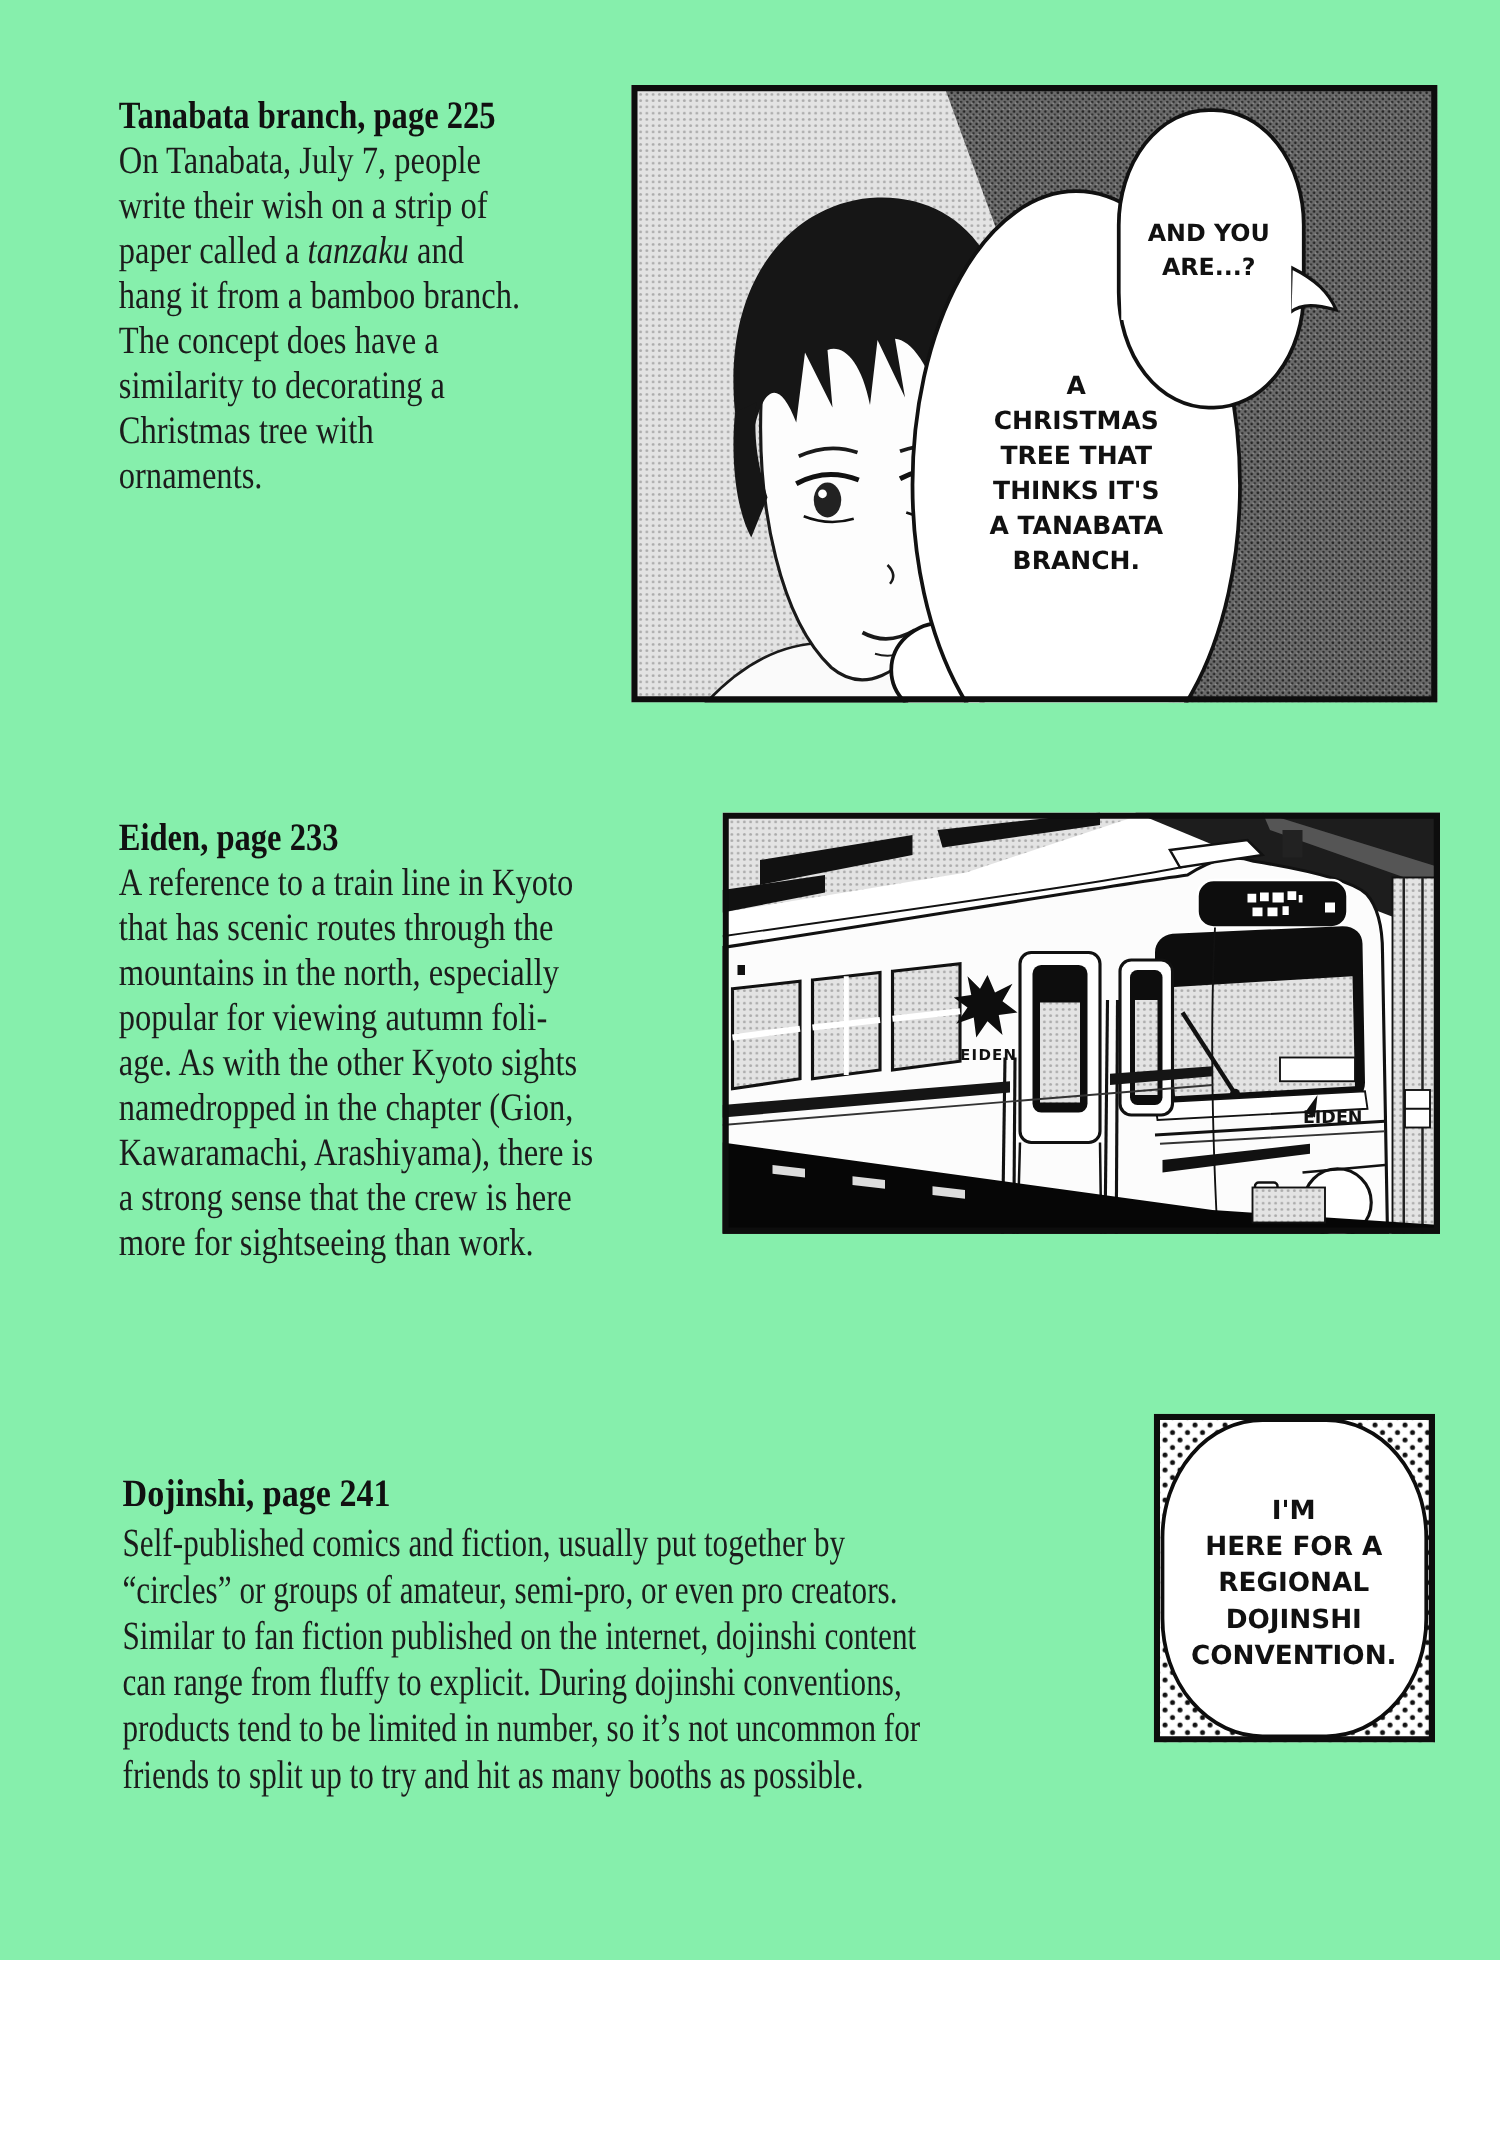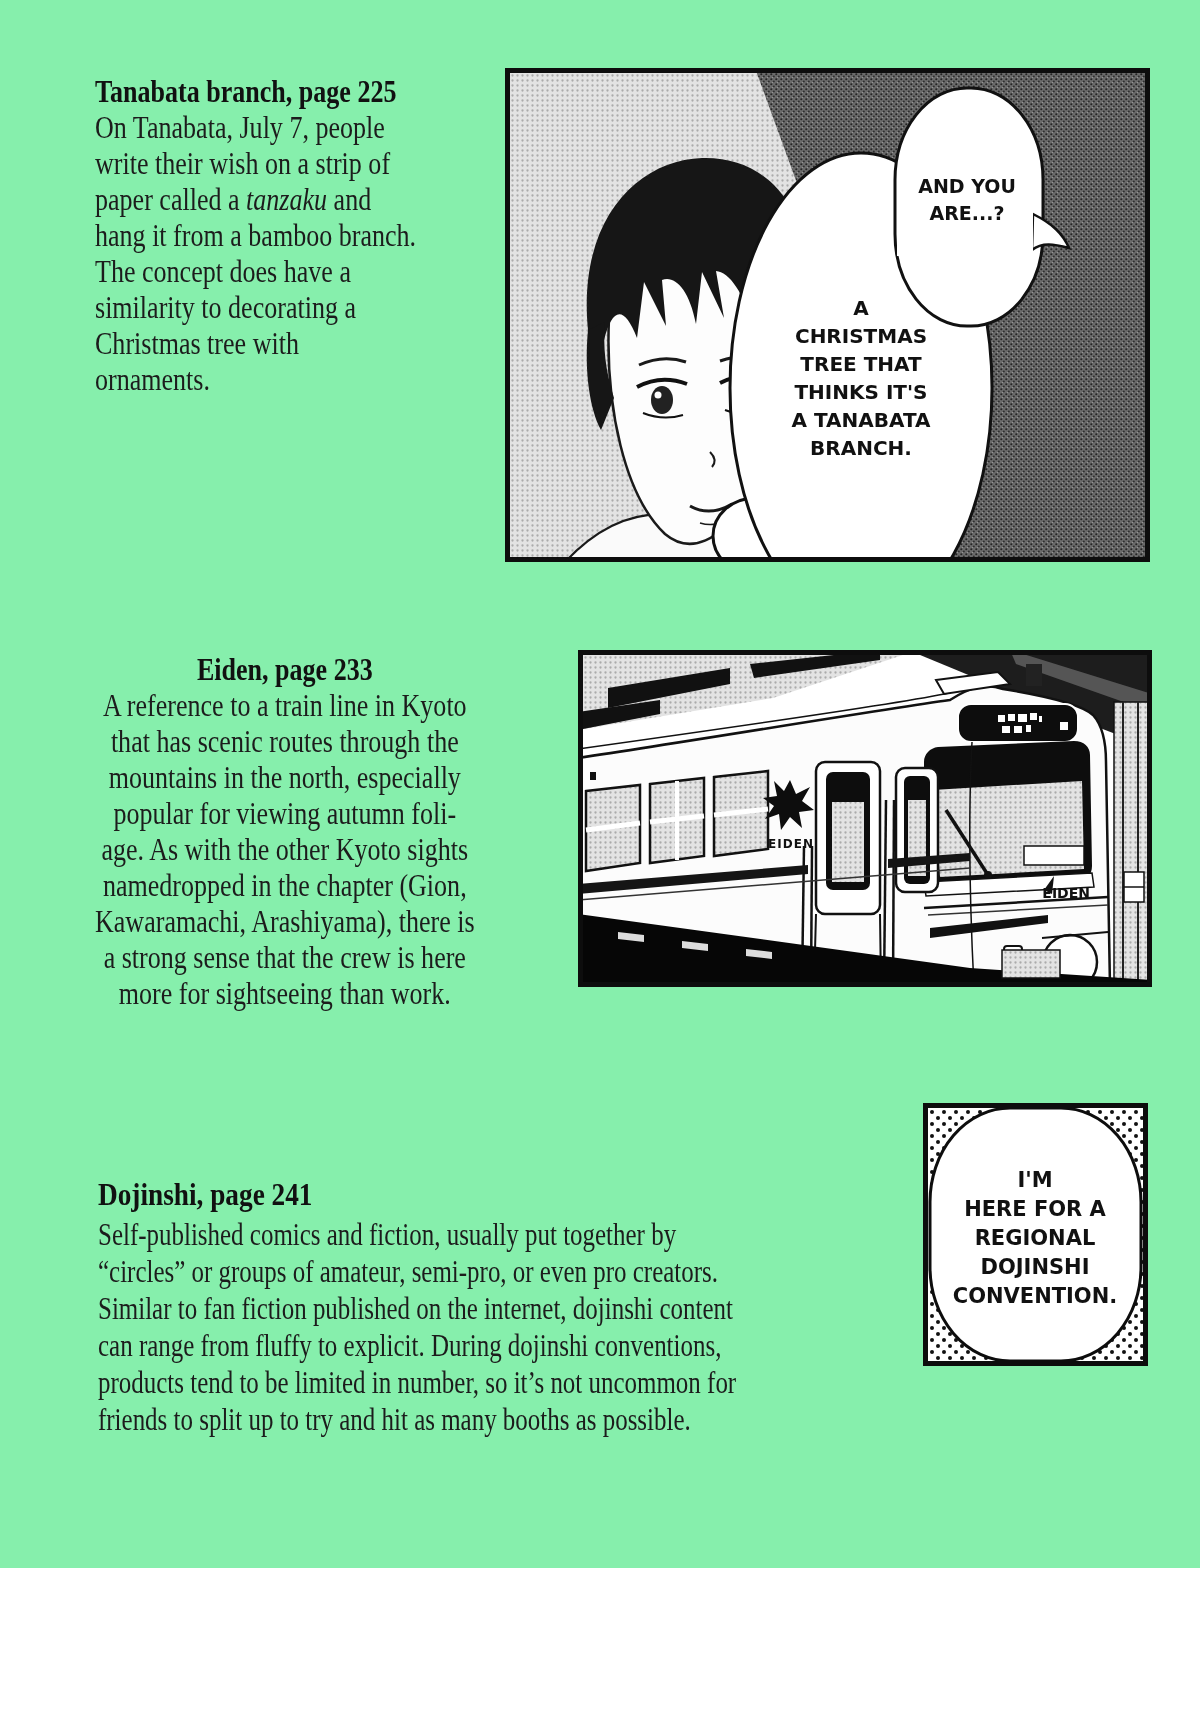--- a/index.html
+++ b/index.html
@@ -96,21 +96,21 @@
       <rect x="392" y="140" width="136" height="48" fill="#fff"></rect>
       <g text-anchor="middle" font-size="19" class="btxt">
         <text x="462" y="125">AND YOU</text>
         <text x="462" y="152">ARE...?</text>
       </g>
 
       <rect x="2.5" y="2.5" width="640" height="489" fill="none" stroke="#0d0d0d" stroke-width="5"></rect>
     </svg>
   </div>
 
-  <div class="notes s2" style="left:95px;top:652px;text-align:center;">
+  <div class="notes s2" style="left:95px;top:652px;">
     <div class="nline nhead">Eiden, page 233</div>
     <div class="nline">A reference to a train line in Kyoto</div>
     <div class="nline">that has scenic routes through the</div>
     <div class="nline">mountains in the north, especially</div>
     <div class="nline">popular for viewing autumn foli-</div>
     <div class="nline">age. As with the other Kyoto sights</div>
     <div class="nline">namedropped in the chapter (Gion,</div>
     <div class="nline">Kawaramachi, Arashiyama), there is</div>
     <div class="nline">a strong sense that the crew is here</div>
     <div class="nline">more for sightseeing than work.</div>
@@ -238,21 +238,21 @@
   <div class="notes s3" style="left:98px;top:1174px;font-family:Liberation Serif, serif;">
     <div class="nline nhead">Dojinshi, page 241</div>
     <div class="nline">Self-published comics and fiction, usually put together by</div>
     <div class="nline">“circles” or groups of amateur, semi-pro, or even pro creators.</div>
     <div class="nline">Similar to fan fiction published on the internet, dojinshi content</div>
     <div class="nline">can range from fluffy to explicit. During dojinshi conventions,</div>
     <div class="nline">products tend to be limited in number, so it’s not uncommon for</div>
     <div class="nline">friends to split up to try and hit as many booths as possible.</div>
   </div>
 
-  <div class="panel" style="left:923px;top:1103px;">
+  <div class="panel" style="left:923px;top:1131px;">
     <svg width="225" height="263" viewBox="0 0 225 263">
       <defs>
         <pattern id="dots" width="12" height="12" patternUnits="userSpaceOnUse">
           <rect width="12" height="12" fill="#ffffff"></rect>
           <circle cx="3" cy="3" r="2" fill="#111"></circle>
           <circle cx="9" cy="9" r="2" fill="#111"></circle>
         </pattern>
       </defs>
       <rect width="225" height="263" fill="url(#dots)"></rect>
       <rect x="7" y="5" width="211" height="253" rx="80" ry="94" fill="#fff" stroke="#0d0d0d" stroke-width="3"></rect>

